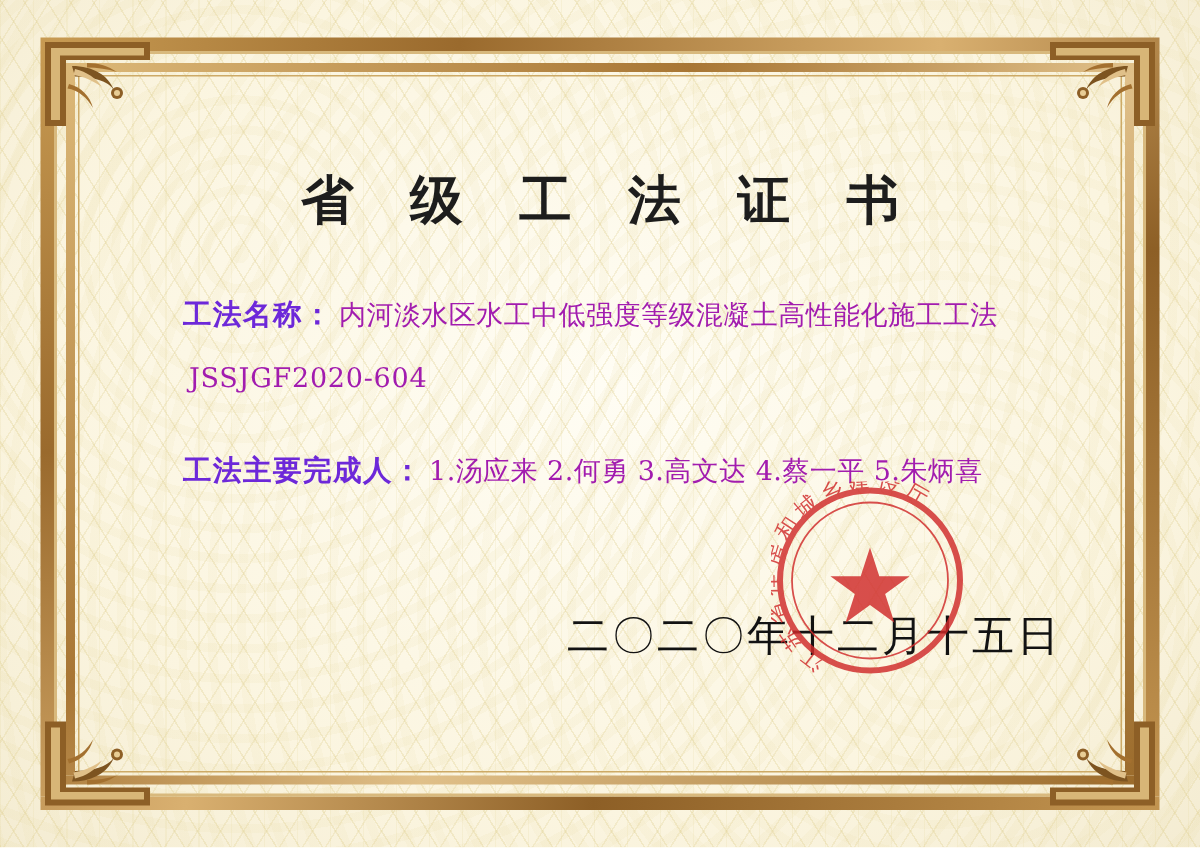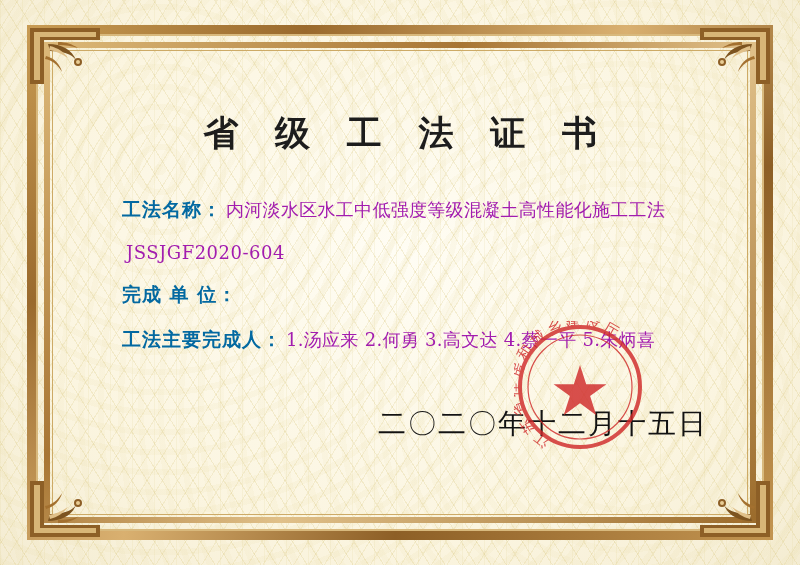--- a/index.html
+++ b/index.html
@@ -106,38 +106,38 @@
   }
 
   .title {
     text-align: center;
     margin-top: 48px;
     font-size: 35px;
     letter-spacing: 14px;
     font-weight: bold;
     color: #1d1d1d;
     text-indent: 14px;
-    font-family: Liberation Serif, serif;
+    font-family: Liberation Sans, sans-serif;
   }
 
   .fields {
     margin-top: 40px;
     padding-left: 60px;
     padding-right: 20px;
   }
   .field-row {
     display: flex;
     align-items: baseline;
     margin-bottom: 19px;
     white-space: nowrap;
   }
   .field-label {
     font-size: 19px;
     font-weight: bold;
-    color: #0369a1;
+    color: #6d28d9;
     letter-spacing: 1px;
     flex: 0 0 auto;
   }
   .field-value {
     font-size: 18px;
     color: #a21caf;
     margin-left: 4px;
     letter-spacing: 0.3px;
     flex: 0 0 auto;
   }
@@ -239,21 +239,20 @@
         <span class="field-label">工法名称：</span>
         <span class="field-value">内河淡水区水工中低强度等级混凝土高性能化施工工法</span>
       </div>
 
 
       <div class="field-row">
         <span class="field-value mono">JSSJGF2020-604</span>
       </div>
 
       <div class="field-row">
-        <span class="field-label">完成 单 位：</span>
       </div>
 
       <div class="field-row">
         <span class="field-label">工法主要完成人：</span>
         <span class="field-value">1.汤应来  2.何勇  3.高文达  4.蔡一平  5.朱炳喜</span>
       </div>
 
     </div>
 
     <div class="date-line">二〇二〇年十二月十五日</div>

